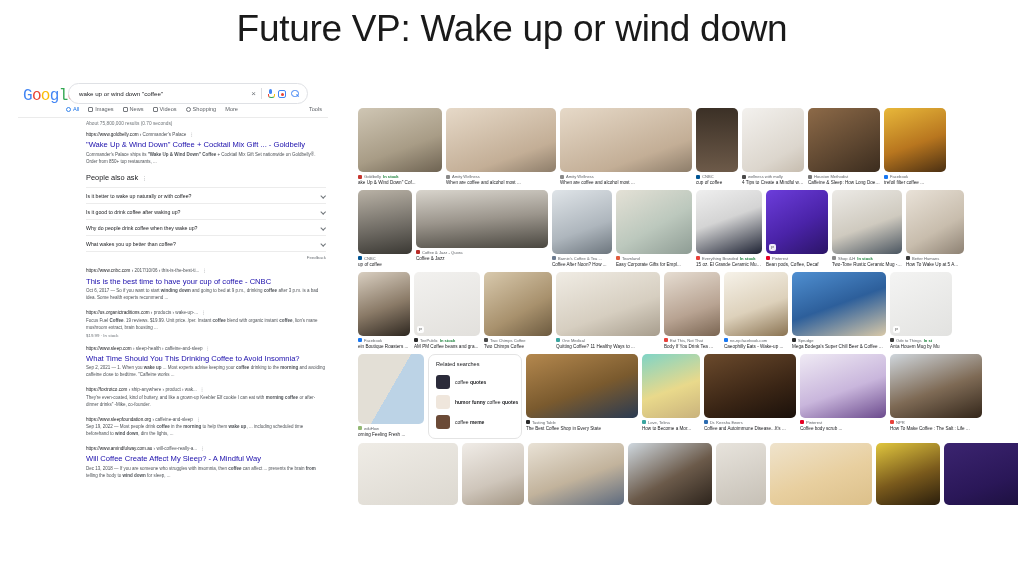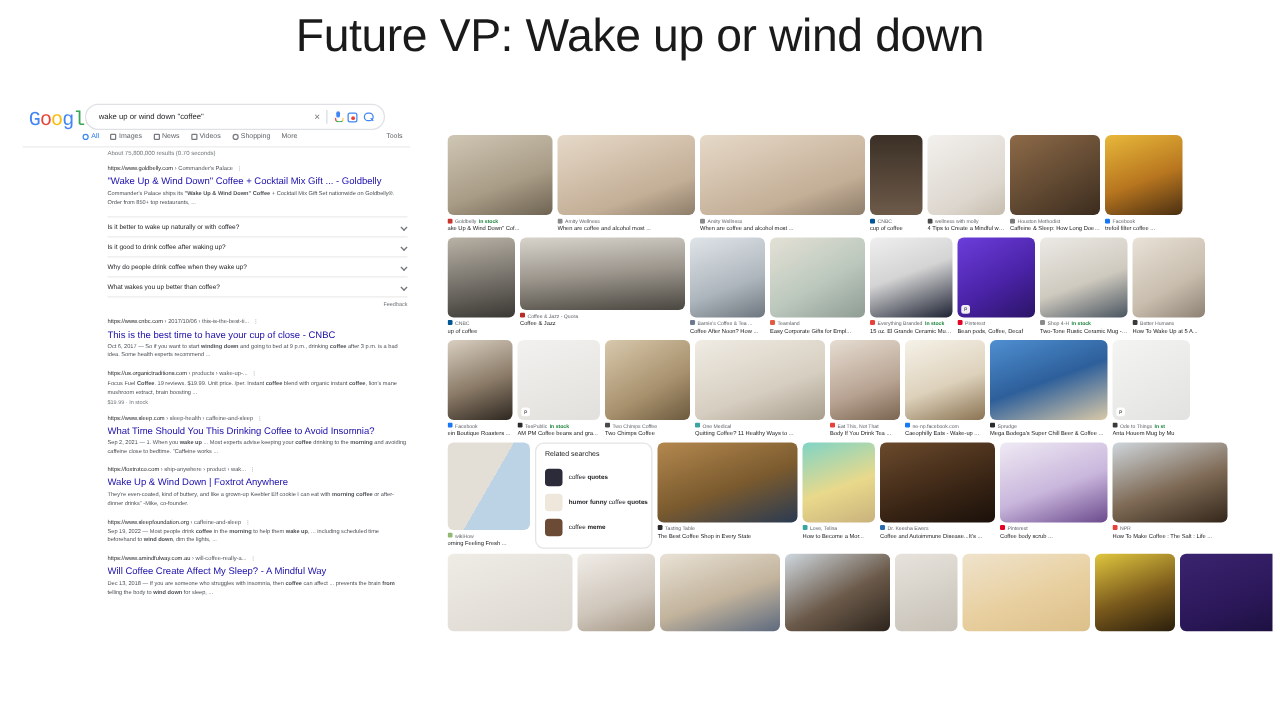--- a/index.html
+++ b/index.html
@@ -185,20 +185,21 @@
 
     <div class="result-count">About 75,800,000 results (0.70 seconds)</div>
 
     <div class="results" id="results-host">
         <div class="result">
           <div class="r-url"><span class="dom">https://www.goldbelly.com</span><span class="path"> › Commander's Palace</span><span class="kebab">⋮</span></div>
           <div class="r-title">"Wake Up &amp; Wind Down" Coffee + Cocktail Mix Gift ... - Goldbelly</div>
           <div class="r-snip">Commander's Palace ships its <b>"Wake Up &amp; Wind Down" Coffee</b> + Cocktail Mix Gift Set nationwide on Goldbelly®. Order from 850+ top restaurants, ...</div>
         </div>
         <div style="margin: 4px 0px 8px;">
+          <div class="paa-head">People also ask<span class="kebab">⋮</span></div>
           <div class="paa-q">
             <span>Is it better to wake up naturally or with coffee?</span>
             <span class="chev"></span>
           </div>
           <div class="paa-q">
             <span>Is it good to drink coffee after waking up?</span>
             <span class="chev"></span>
           </div>
           <div class="paa-q">
             <span>Why do people drink coffee when they wake up?</span>
@@ -206,36 +207,35 @@
           </div>
           <div class="paa-q">
             <span>What wakes you up better than coffee?</span>
             <span class="chev"></span>
           </div>
           <div class="paa-bottom"></div>
           <div class="feedback">Feedback</div>
         </div>
         <div class="result">
           <div class="r-url"><span class="dom">https://www.cnbc.com</span><span class="path"> › 2017/10/06 › this-is-the-best-ti...</span><span class="kebab">⋮</span></div>
-          <div class="r-title">This is the best time to have your cup of close - CNBC</div>
+          <div class="r-title">This is the best time to have your cup of coffee - CNBC</div>
           <div class="r-snip">Oct 6, 2017 — So if you want to start <b>winding down</b> and going to bed at 9 p.m., drinking <b>coffee</b> after 3 p.m. is a bad idea. Some health experts recommend ...</div>
         </div>
         <div class="result">
           <div class="r-url"><span class="dom">https://us.organictraditions.com</span><span class="path"> › products › wake-up-...</span><span class="kebab">⋮</span></div>
           <div class="r-snip">Focus Fuel <b>Coffee</b>. 19 reviews. $19.99. Unit price. /per. Instant <b>coffee</b> blend with organic instant <b>coffee</b>, lion's mane mushroom extract, brain boosting ...</div>
           <div class="r-extra">$19.99 · In stock</div>
         </div>
         <div class="result">
           <div class="r-url"><span class="dom">https://www.sleep.com</span><span class="path"> › sleep-health › caffeine-and-sleep</span><span class="kebab">⋮</span></div>
           <div class="r-title">What Time Should You This Drinking Coffee to Avoid Insomnia?</div>
           <div class="r-snip">Sep 2, 2021 — 1. When you <b>wake up</b> ... Most experts advise keeping your <b>coffee</b> drinking to the <b>morning</b> and avoiding caffeine close to bedtime. "Caffeine works ...</div>
         </div>
         <div class="result">
           <div class="r-url"><span class="dom">https://foxtrotco.com</span><span class="path"> › ship-anywhere › product › wak...</span><span class="kebab">⋮</span></div>
-          <div class="r-title">Wake Up &amp; Wind Down | Foxtrot Anywhere</div>
           <div class="r-snip">They're even-coated, kind of buttery, and like a grown-up Keebler Elf cookie I can eat with <b>morning coffee</b> or after-dinner drinks" -Mike, co-founder.</div>
         </div>
         <div class="result">
           <div class="r-url"><span class="dom">https://www.sleepfoundation.org</span><span class="path"> › caffeine-and-sleep</span><span class="kebab">⋮</span></div>
           <div class="r-snip">Sep 19, 2022 — Most people drink <b>coffee</b> in the <b>morning</b> to help them <b>wake up</b>, ... including scheduled time beforehand to <b>wind down</b>, dim the lights, ...</div>
         </div>
         <div class="result">
           <div class="r-url"><span class="dom">https://www.amindfulway.com.au</span><span class="path"> › will-coffee-really-a...</span><span class="kebab">⋮</span></div>
           <div class="r-title">Will Coffee Create Affect My Sleep? - A Mindful Way</div>
           <div class="r-snip">Dec 13, 2018 — If you are someone who struggles with insomnia, then <b>coffee</b> can affect ... prevents the brain <b>from</b> telling the body to <b>wind down</b> for sleep, ...</div>

